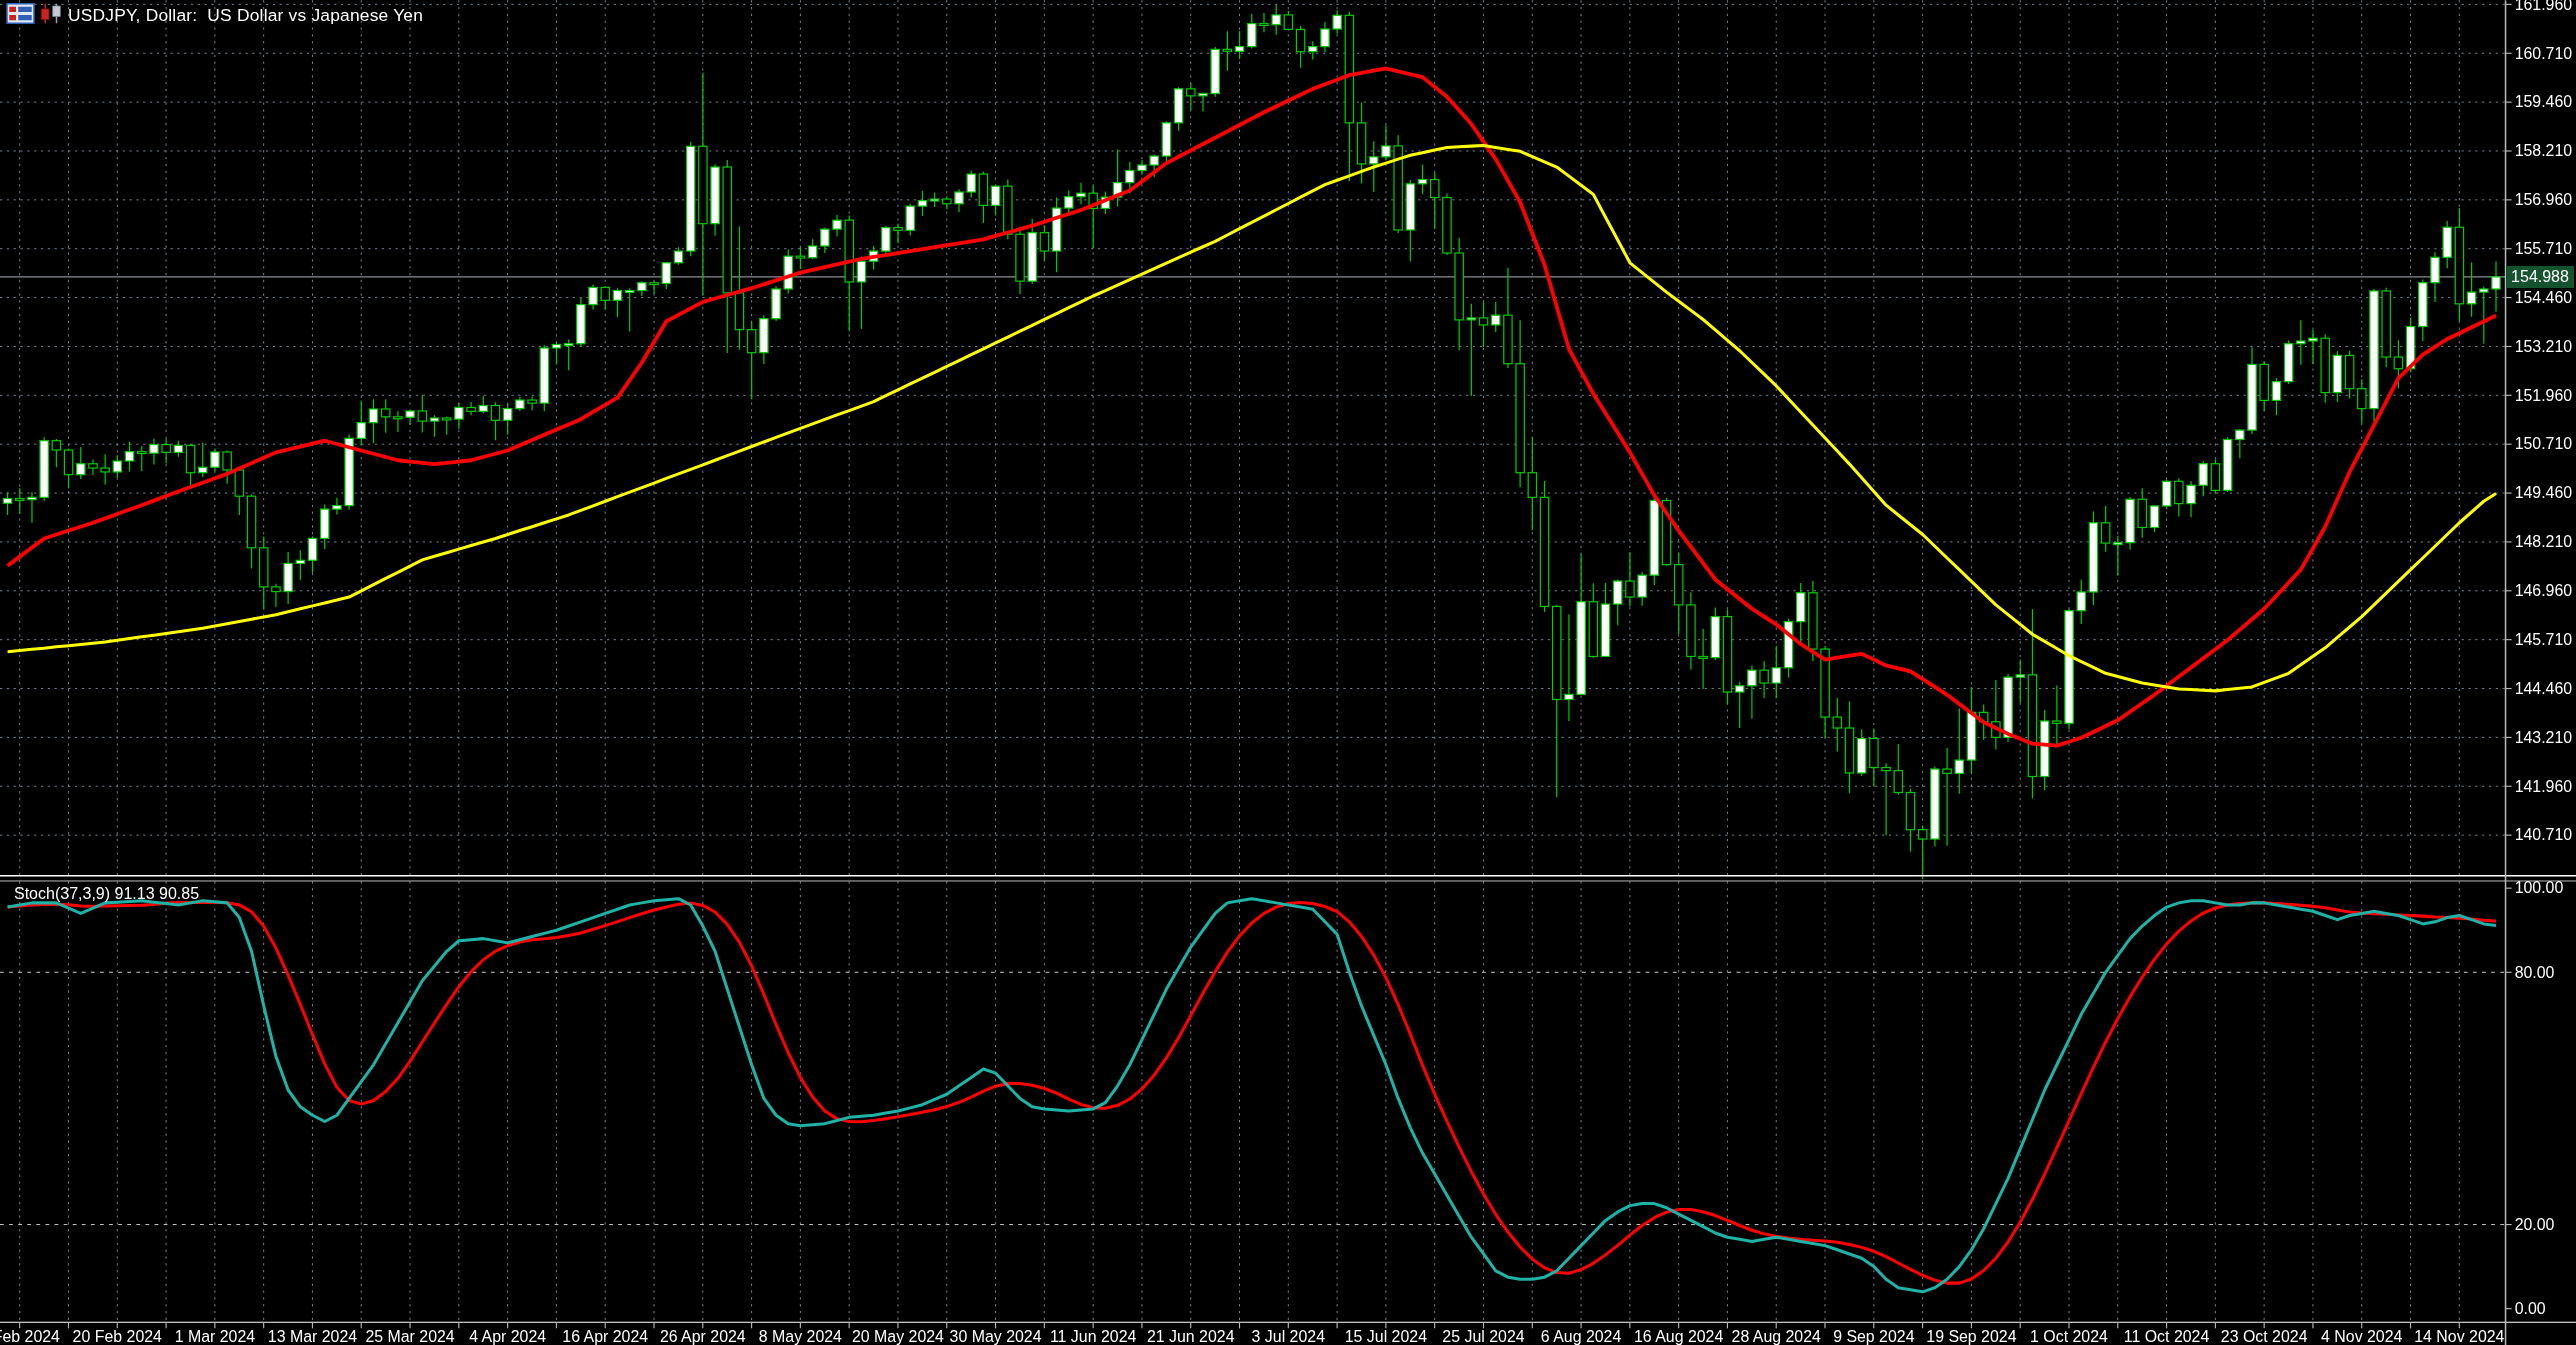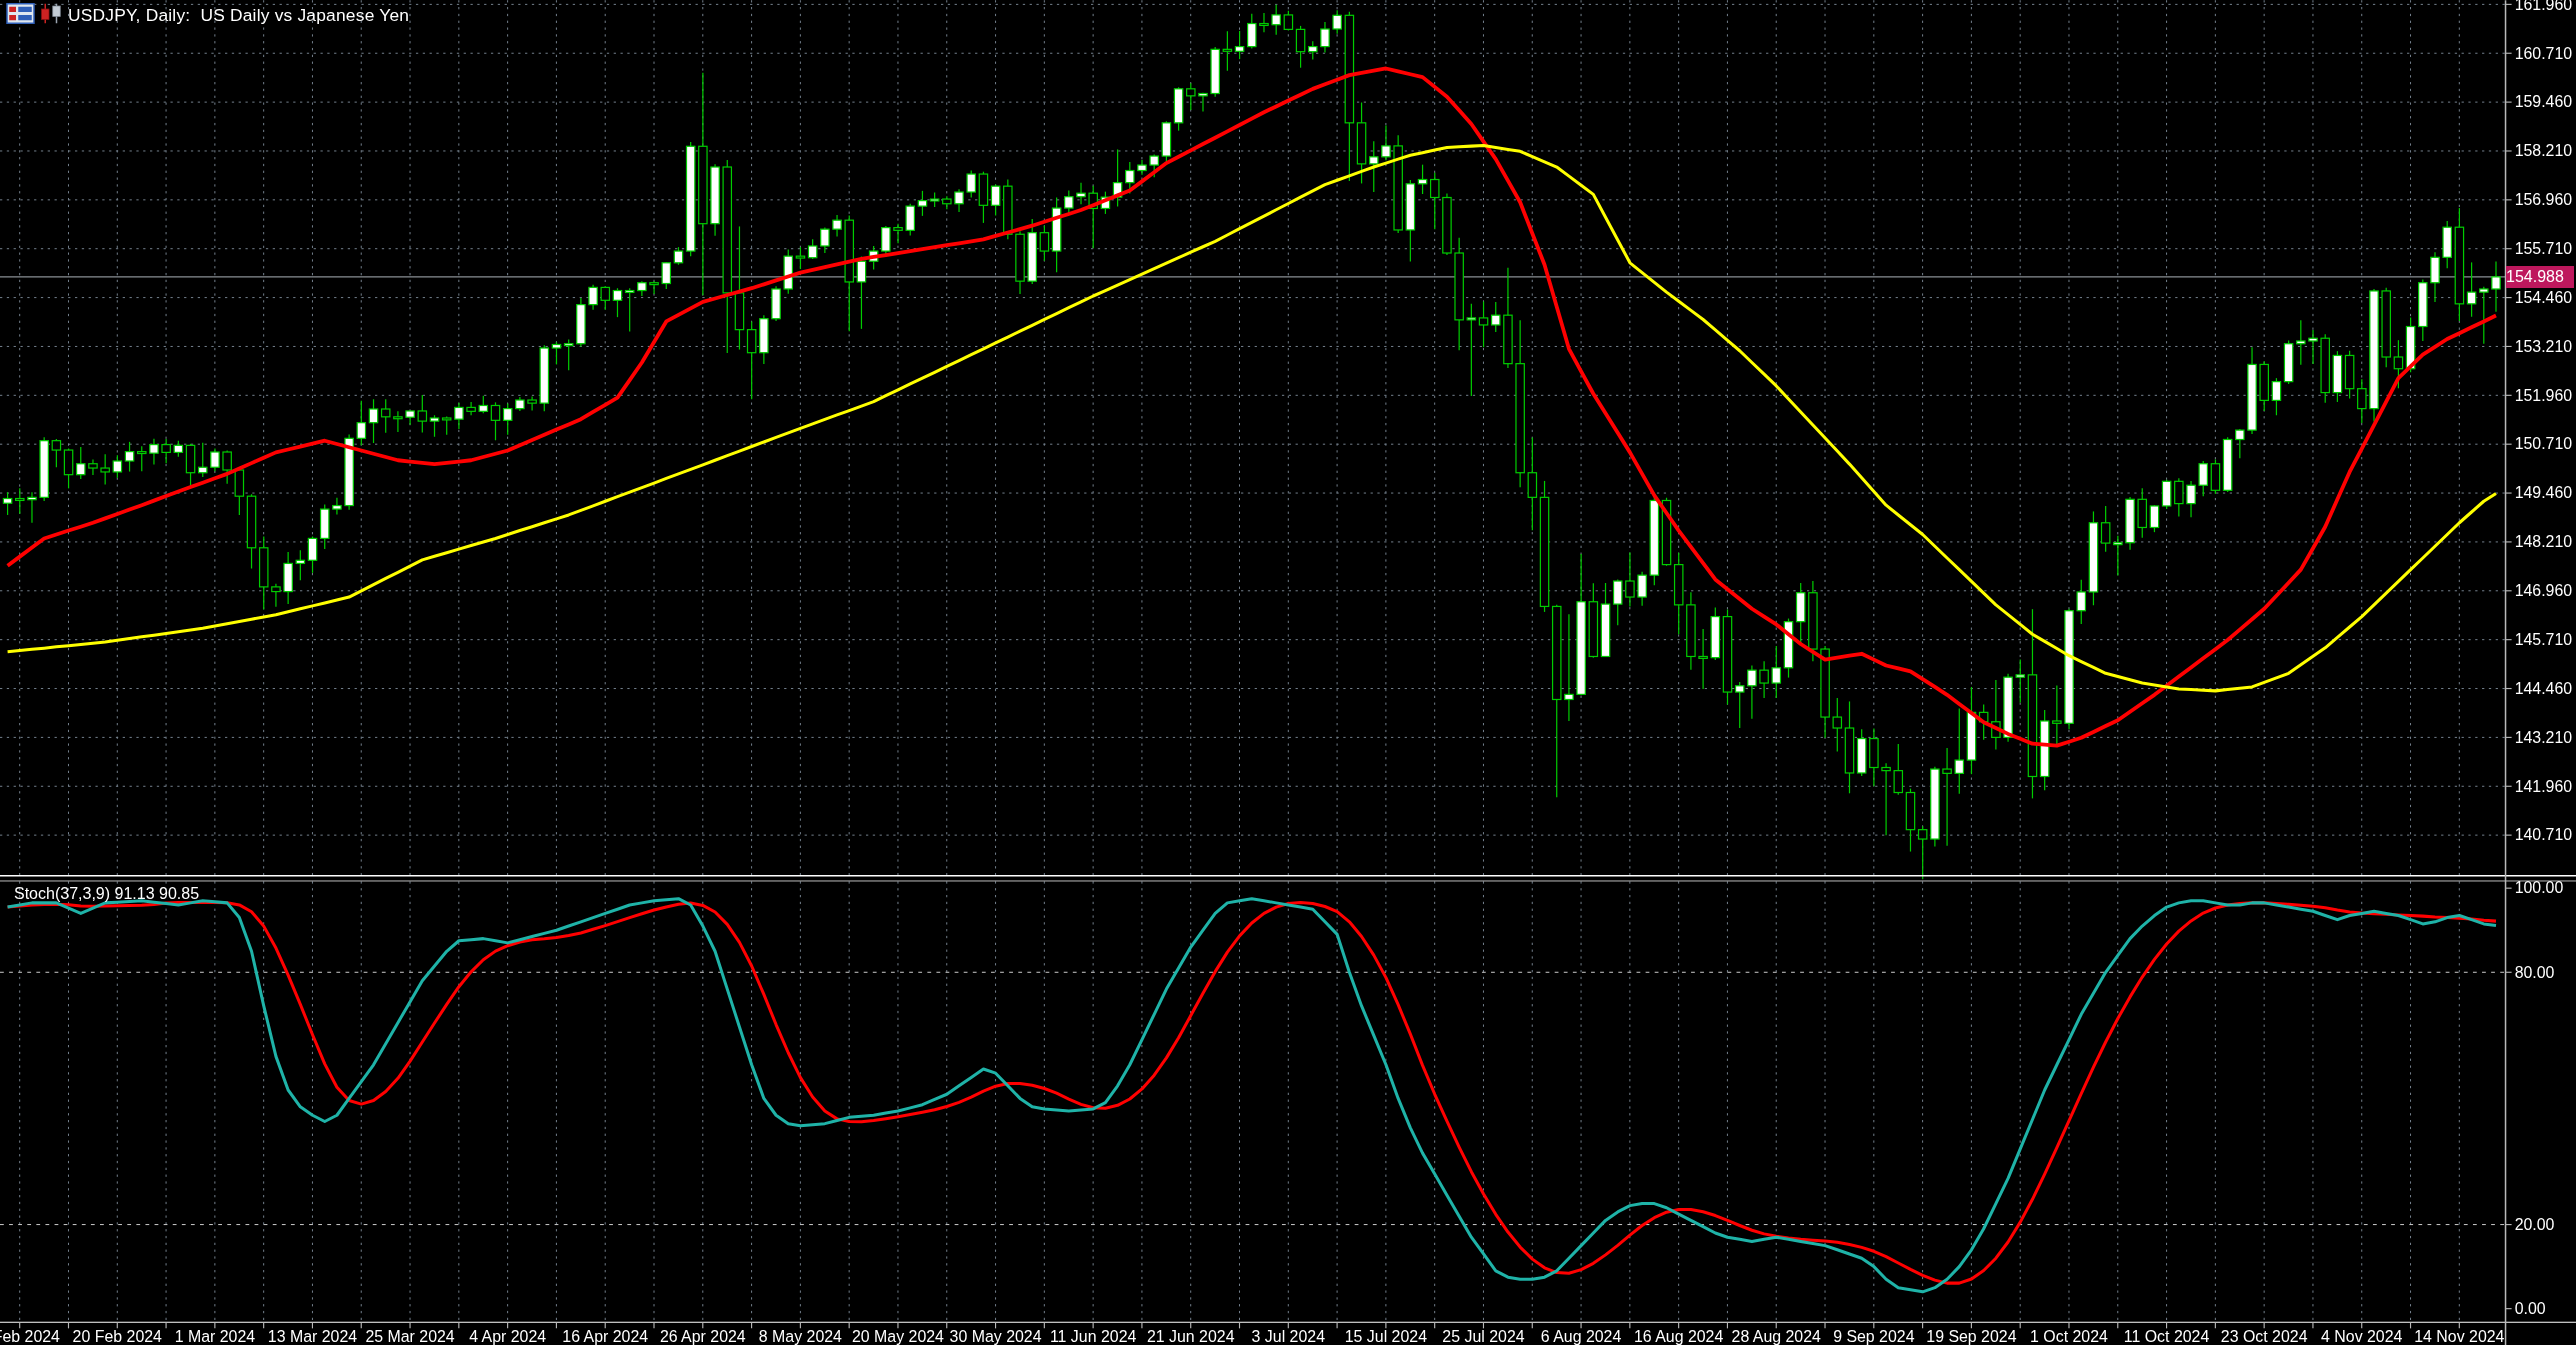--- a/index.html
+++ b/index.html
@@ -3,22 +3,22 @@
 <meta charset="utf-8">
 <style>
   html,body{margin:0;padding:0;background:#000;}
   body{width:2576px;height:1346px;overflow:hidden;position:relative;
        font-family:"Liberation Sans",sans-serif;}
   #stage{position:absolute;left:0;top:0;width:2576px;height:1314px;}
   svg{position:absolute;left:0;top:0;}
   .overlay{position:absolute;color:#fff;white-space:pre;}
   #titlebar{left:68px;top:5.3px;font-size:17.4px;letter-spacing:0.2px;}
   #stochlabel{left:14px;top:885px;font-size:16px;}
-  #bidbox{left:2506px;top:266px;width:68px;height:22px;background:#be185d;
-          font-size:16px;line-height:22px;color:#fff;}
+  #bidbox{left:2506px;top:266px;width:68px;height:22px;background:#14532d;
+          font-size:16px;line-height:22px;text-align:center;color:#fff;}
   .icon{position:absolute;top:3px;}
   #icon1{left:6px;} #icon2{left:39px;}
 </style>
 </head>
 <body>
 
 <div id="stage">
   <svg id="chart" width="2576" height="1346" viewBox="0 0 3400 1776">
     <g id="g-grid">
         <line x1="26" y1="0" x2="26" y2="1156" stroke="#76828F" stroke-width="1.3" stroke-dasharray="3 6"></line>
@@ -711,17 +711,17 @@
     <rect x="16" y="5" width="18" height="7" fill="#2f5fb8"></rect>
     <rect x="16" y="16" width="18" height="7" fill="#2f5fb8"></rect>
   </svg>
   <svg class="icon" id="icon2" width="26" height="21" viewBox="0 0 34 28">
     <line x1="8" y1="1" x2="8" y2="27" stroke="#cc2222" stroke-width="2"></line>
     <rect x="3" y="8" width="10" height="14" fill="#cc2222" stroke="#881111"></rect>
     <line x1="23" y1="1" x2="23" y2="27" stroke="#9aa4b0" stroke-width="2"></line>
     <rect x="18" y="4" width="10" height="14" fill="#c3ccd5" stroke="#7d8792"></rect>
   </svg>
 
-  <div class="overlay" id="titlebar">USDJPY, Daily:  US Daily vs Japanese Yen</div>
+  <div class="overlay" id="titlebar">USDJPY, Dollar:  US Dollar vs Japanese Yen</div>
   <div class="overlay" id="stochlabel">Stoch(37,3,9) 91.13 90.85</div>
   <div class="overlay" id="bidbox">154.988</div>
 </div>
 
 
 </body></html>

